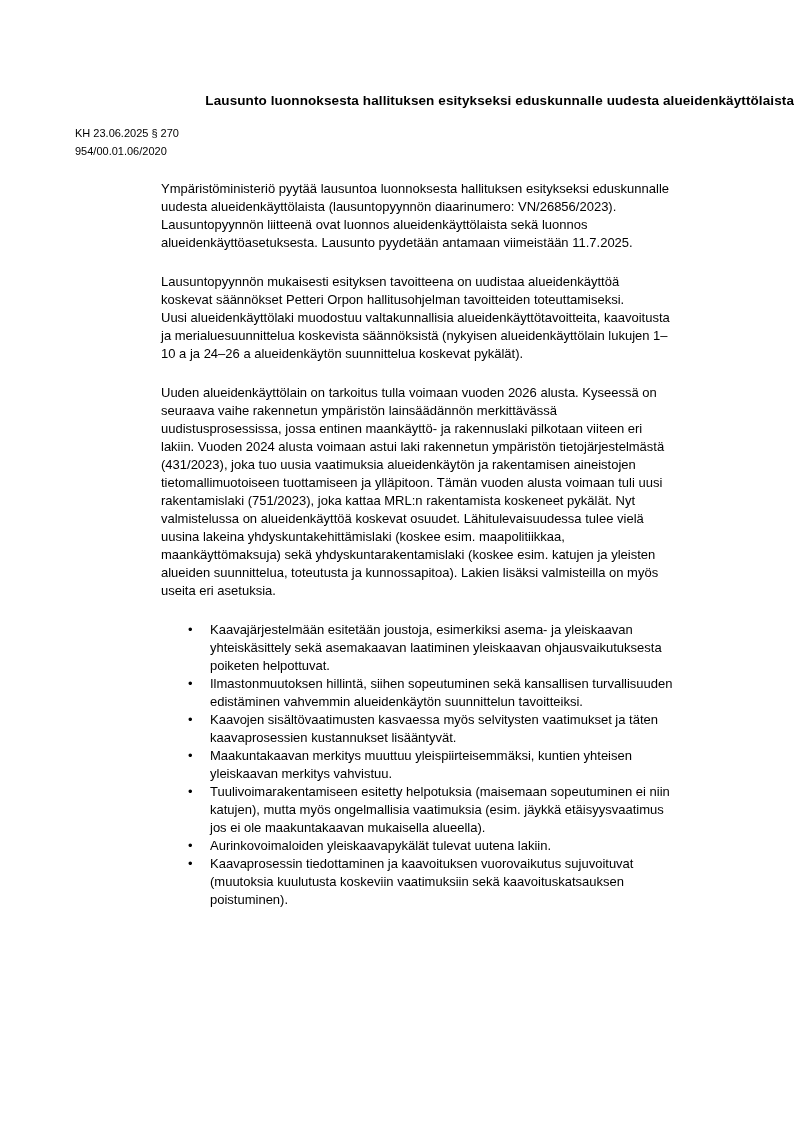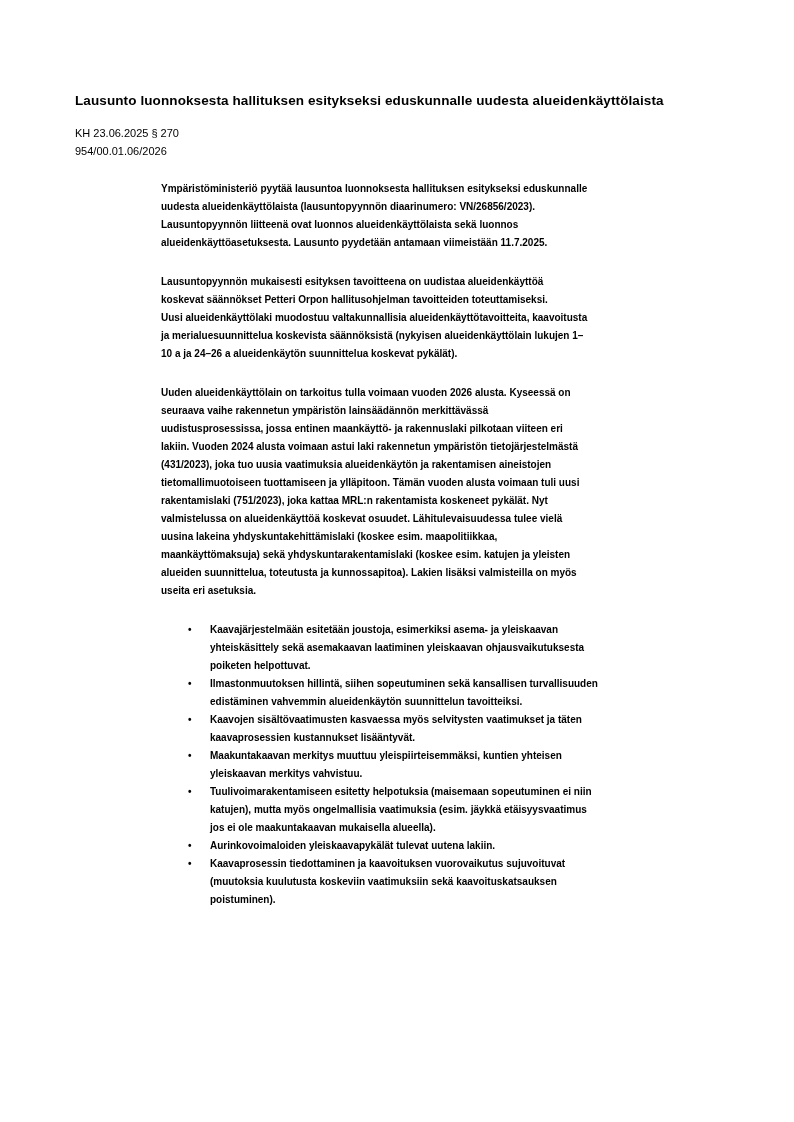--- a/index.html
+++ b/index.html
@@ -14,33 +14,33 @@
     color: #000000;
     overflow: hidden;
   }
   .title {
     margin: 0 0 0 75px;
     font-size: 13.5px;
     font-weight: bold;
     line-height: 18px;
     white-space: pre;
     letter-spacing: 0.1px;
+    text-align: right;
   }
   .meta {
     margin: 14px 0 0 75px;
     font-size: 11px;
     line-height: 18px;
   }
   .meta-line { white-space: pre; }
   .body-block {
     margin: 20px 0 0 161px;
     width: 604px;
-    font-size: 10px;
+    font-size: 13px;
     line-height: 18px;
-    font-weight: bold;
   }
   .para {
     margin: 0 0 21px 0;
     white-space: pre;
   }
   .para.tight { margin-bottom: 3px; }
   ul.bullets {
     list-style: none;
     margin: 0;
     padding: 0;
@@ -63,21 +63,21 @@
 </style>
 </head>
 <body>
 
 <div class="page">
 
   <h1 class="title">Lausunto luonnoksesta hallituksen esitykseksi eduskunnalle uudesta alueidenkäyttölaista</h1>
 
   <div class="meta">
     <div class="meta-line">KH 23.06.2025 § 270</div>
-    <div class="meta-line">954/00.01.06/2026</div>
+    <div class="meta-line">954/00.01.06/2020</div>
   </div>
 
   <div class="body-block">
 
     <p class="para">Ympäristöministeriö pyytää lausuntoa luonnoksesta hallituksen esitykseksi eduskunnalle
 uudesta alueidenkäyttölaista (lausuntopyynnön diaarinumero: VN/26856/2023).
 Lausuntopyynnön liitteenä ovat luonnos alueidenkäyttölaista sekä luonnos
 alueidenkäyttöasetuksesta. Lausunto pyydetään antamaan viimeistään 11.7.2025.</p>
     <p class="para">Lausuntopyynnön mukaisesti esityksen tavoitteena on uudistaa alueidenkäyttöä
 koskevat säännökset Petteri Orpon hallitusohjelman tavoitteiden toteuttamiseksi.

